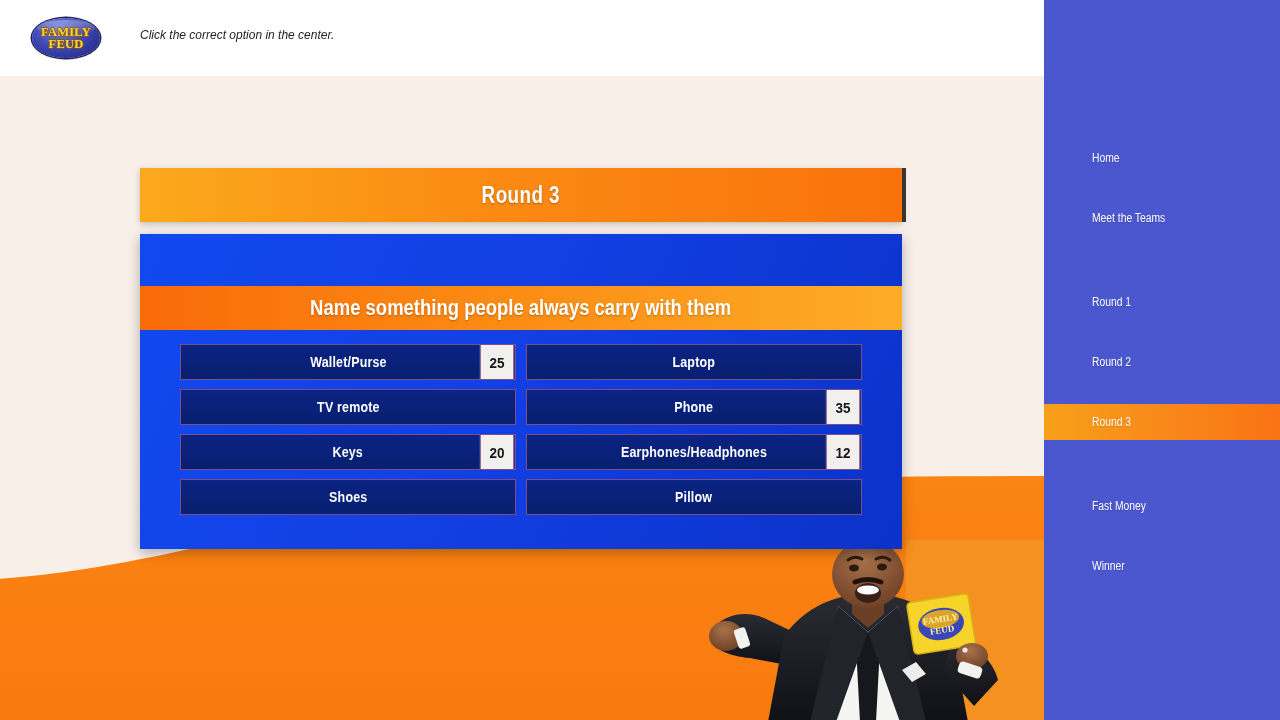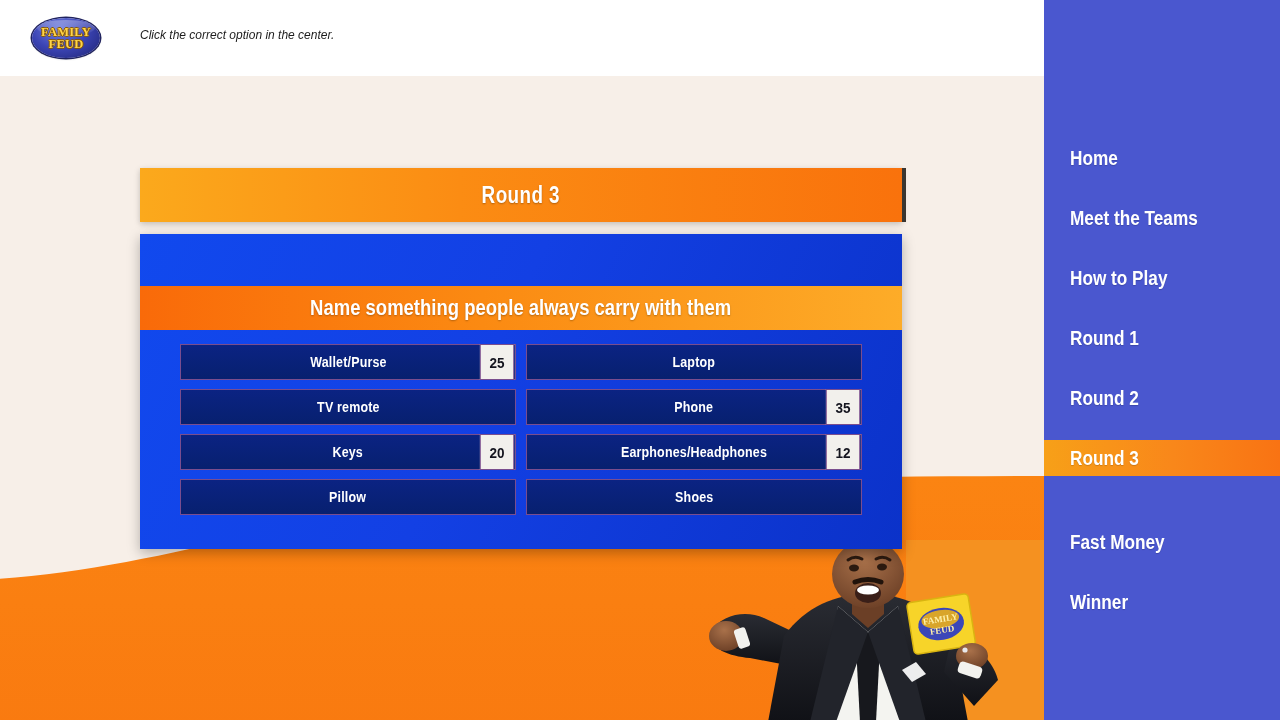--- a/index.html
+++ b/index.html
@@ -167,24 +167,24 @@
   #sidebar {
     position: absolute; right: 0; top: 0;
     width: 236px; height: 720px;
     background: #4a57cf;
     z-index: 60;
   }
   .nav-item {
     position: relative;
     height: 36px;
     display: flex; align-items: center;
-    padding-left: 26px;
+    padding-left: 48px;
     color: #ffffff;
-    font-size: 20px;
-    font-weight: bold;
+    font-size: 12px;
+    font-weight: normal;
     transform-origin: left center;
   }
   .nav-item .nav-label {
     transform: scaleX(.86);
     transform-origin: left center;
     white-space: nowrap;
     text-shadow: 0 1px 1px rgba(0,0,0,.18);
   }
   .nav-item.active {
     background: linear-gradient(to right, #f7a018 0%, #f9871a 55%, #f97313 100%);
@@ -310,48 +310,45 @@
         <div class="answer-row">
           <span class="label">Keys</span>
           <span class="score">20</span>
         </div>
         <div class="answer-row">
           <span class="label">Earphones/Headphones</span>
           <span class="score">12</span>
         </div>
 
         <div class="answer-row hidden-score">
+          <span class="label">Shoes</span>
+
+        </div>
+        <div class="answer-row hidden-score">
           <span class="label">Pillow</span>
-
-        </div>
-        <div class="answer-row hidden-score">
-          <span class="label">Shoes</span>
 
         </div>
       </div>
     </div>
   </div>
 </div>
 
 <div id="sidebar">
   <div id="nav-top-pad"></div>
 
   <div class="nav-item">
     <span class="nav-label">Home</span>
   </div>
   <div class="nav-spacer"></div>
 
   <div class="nav-item">
     <span class="nav-label">Meet the Teams</span>
   </div>
   <div class="nav-spacer"></div>
 
-  <div class="nav-item">
-    <span class="nav-label">How to Play</span>
-  </div>
   <div class="nav-spacer"></div>
 
   <div class="nav-item">
     <span class="nav-label">Round 1</span>
   </div>
   <div class="nav-spacer"></div>
 
   <div class="nav-item">
     <span class="nav-label">Round 2</span>
   </div>

